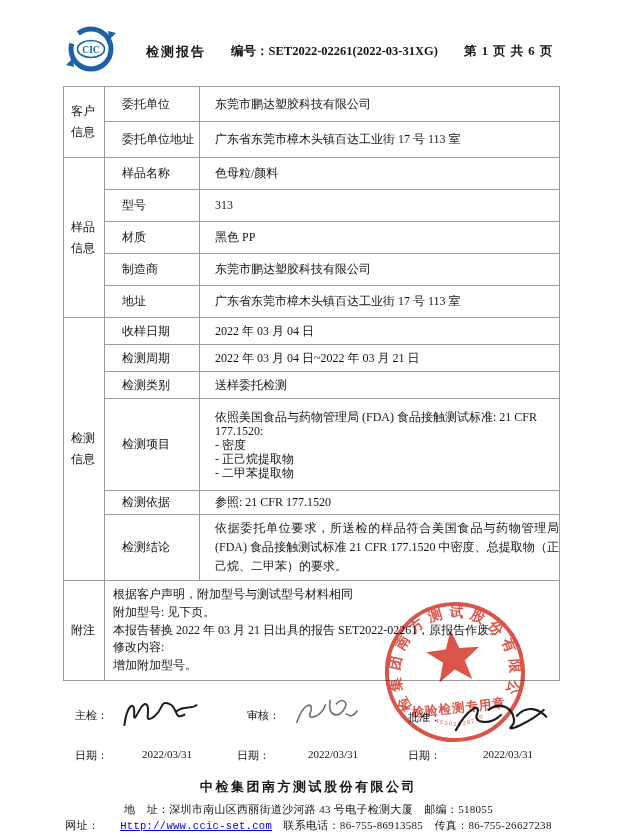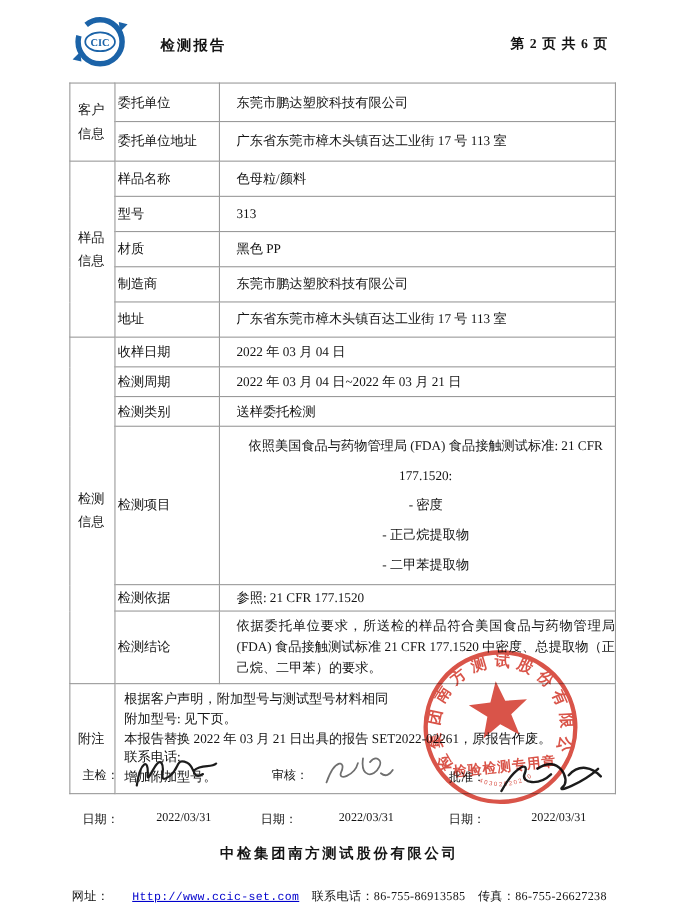--- a/index.html
+++ b/index.html
@@ -4,40 +4,40 @@
 <style>
   * { margin:0; padding:0; box-sizing:border-box; }
   html,body { background:#ffffff; }
   body {
     width:617px; height:840px;
     font-family:"Liberation Serif","DejaVu Serif",serif;
     color:#141414;
     position:relative;
     overflow:hidden;
   }
-  .page { position:absolute; inset:0; }
+  .page { position:absolute; inset:0;margin-top:11px; }
 
   
   .hdr-logo { position:absolute; left:62px; top:13px; }
   .hdr-title { position:absolute; left:146px; top:32px; font-size:13px; font-weight:bold; letter-spacing:2px; }
   .hdr-no { position:absolute; left:231px; top:32px; font-size:12.5px; font-weight:bold; }
   .hdr-pages { position:absolute; left:464px; top:32px; font-size:12.5px; font-weight:bold; letter-spacing:1px; }
 
   
   table.report {
     position:absolute; left:63px; top:75px;
     width:496px; table-layout:fixed;
     border-collapse:collapse;
     font-size:12px;
   }
   table.report td { border:1px solid #9a9a9a; vertical-align:middle; }
   td.sec { text-align:left; line-height:21px; padding:0 7px; }
-  td.f { padding-left:2px; }
+  td.f { padding-left:17px; }
   td.v { padding-left:15px; }
-  td.pre { white-space:pre-line; line-height:27px; padding-top:4px; padding-bottom:4px; vertical-align:middle;text-align:center; }
+  td.pre { white-space:pre-line; line-height:14px; padding-top:4px; padding-bottom:4px; vertical-align:middle; }
   td.concl { line-height:19px; padding-top:4px; padding-bottom:4px; text-align:justify; }
   td.notes-cell { padding:5px 12px 5px 8px; vertical-align:middle; }
   .note-line { line-height:17.8px; }
 
   
   .signoff span { position:absolute; font-size:11px; }
   .sig-svg { position:absolute; }
 
   
   .stamp {
@@ -61,21 +61,22 @@
 
   <svg class="hdr-logo" width="58" height="50" viewBox="0 0 58 50">
     <circle cx="29" cy="25" r="20" fill="none" stroke="#1b63a8" stroke-width="5" stroke-dasharray="88 12" stroke-dashoffset="20"></circle>
     <polygon points="46,7 54,9 47,16" fill="#1b63a8"></polygon>
     <polygon points="12,43 4,41 11,34" fill="#1b63a8"></polygon>
     <ellipse cx="29" cy="25" rx="13.5" ry="8.5" fill="#ffffff" stroke="#1b63a8" stroke-width="1.6"></ellipse>
     <text x="29" y="29" text-anchor="middle" font-size="9.5" font-weight="bold" font-family="Liberation Serif, DejaVu Serif, serif" fill="#1b63a8">CIC</text>
   </svg>
 
   <div class="hdr-title">检测报告</div>
-  <div class="hdr-pages">第 2 页 共 6 页</div>
+  <div class="hdr-no"><span>编号：</span><span>SET2022-02261(2022-03-31XG)</span></div>
+  <div class="hdr-pages">第 1 页 共 6 页</div>
 
   <table class="report">
     <colgroup>
         <col style="width:41px">
         <col style="width:95px">
         <col style="width:360px">
       </colgroup>
 
     <tbody>
         <tr style="height:35px">
@@ -139,21 +140,21 @@
       <td class="f">检测结论</td>
       <td class="v concl">依据委托单位要求，所送检的样品符合美国食品与药物管理局 (FDA) 食品接触测试标准 21 CFR 177.1520 中密度、总提取物（正己烷、二甲苯）的要求。</td>
     </tr>
 
     <tr style="height:92px">
       <td class="sec">附注</td>
       <td class="notes-cell" colspan="2">
         <div class="note-line">根据客户声明，附加型号与测试型号材料相同</div>
         <div class="note-line">附加型号: 见下页。</div>
         <div class="note-line">本报告替换 2022 年 03 月 21 日出具的报告 SET2022-02261，原报告作废。</div>
-        <div class="note-line">联系电话:</div>
+        <div class="note-line">修改内容:</div>
         <div class="note-line">增加附加型号。</div>
       </td>
     </tr>
   </tbody>
     </table>
 
   <div class="signoff">
     <span style="left:75px; top:697px">主检：</span>
     <span style="left:247px; top:697px">审核：</span>
     <span style="left:408px; top:699px">批准：</span>
@@ -187,16 +188,17 @@
       <textPath href="#ringPath" startOffset="50%" text-anchor="middle">中检集团南方测试股份有限公司</textPath>
     </text>
     <text x="0" y="40" text-anchor="middle" font-size="12.5" font-weight="bold" letter-spacing="1" fill="#d43c2f" font-family="Liberation Serif, DejaVu Serif, serif">检验检测专用章</text>
     <text font-size="5.5" fill="#d43c2f" letter-spacing="1.6" font-family="Liberation Sans, DejaVu Sans, sans-serif">
       <textPath href="#serialPath" startOffset="50%" text-anchor="middle">4403025202207</textPath>
     </text>
   </svg>
 
   <div class="footer f-company">中检集团南方测试股份有限公司</div>
 
+  <div class="footer f-line"><span>地　址：</span><span>深圳市南山区西丽街道沙河路 43 号电子检测大厦</span><span>　邮编：</span><span>518055</span></div>
 
   <div class="footer f-line2"><span>网址：</span><a href="#" class="f-link">Http://www.ccic-set.com</a><span>　联系电话：</span><span>86-755-86913585</span><span>　传真：</span><span>86-755-26627238</span></div>
 
 </div>
 
 </body></html>

